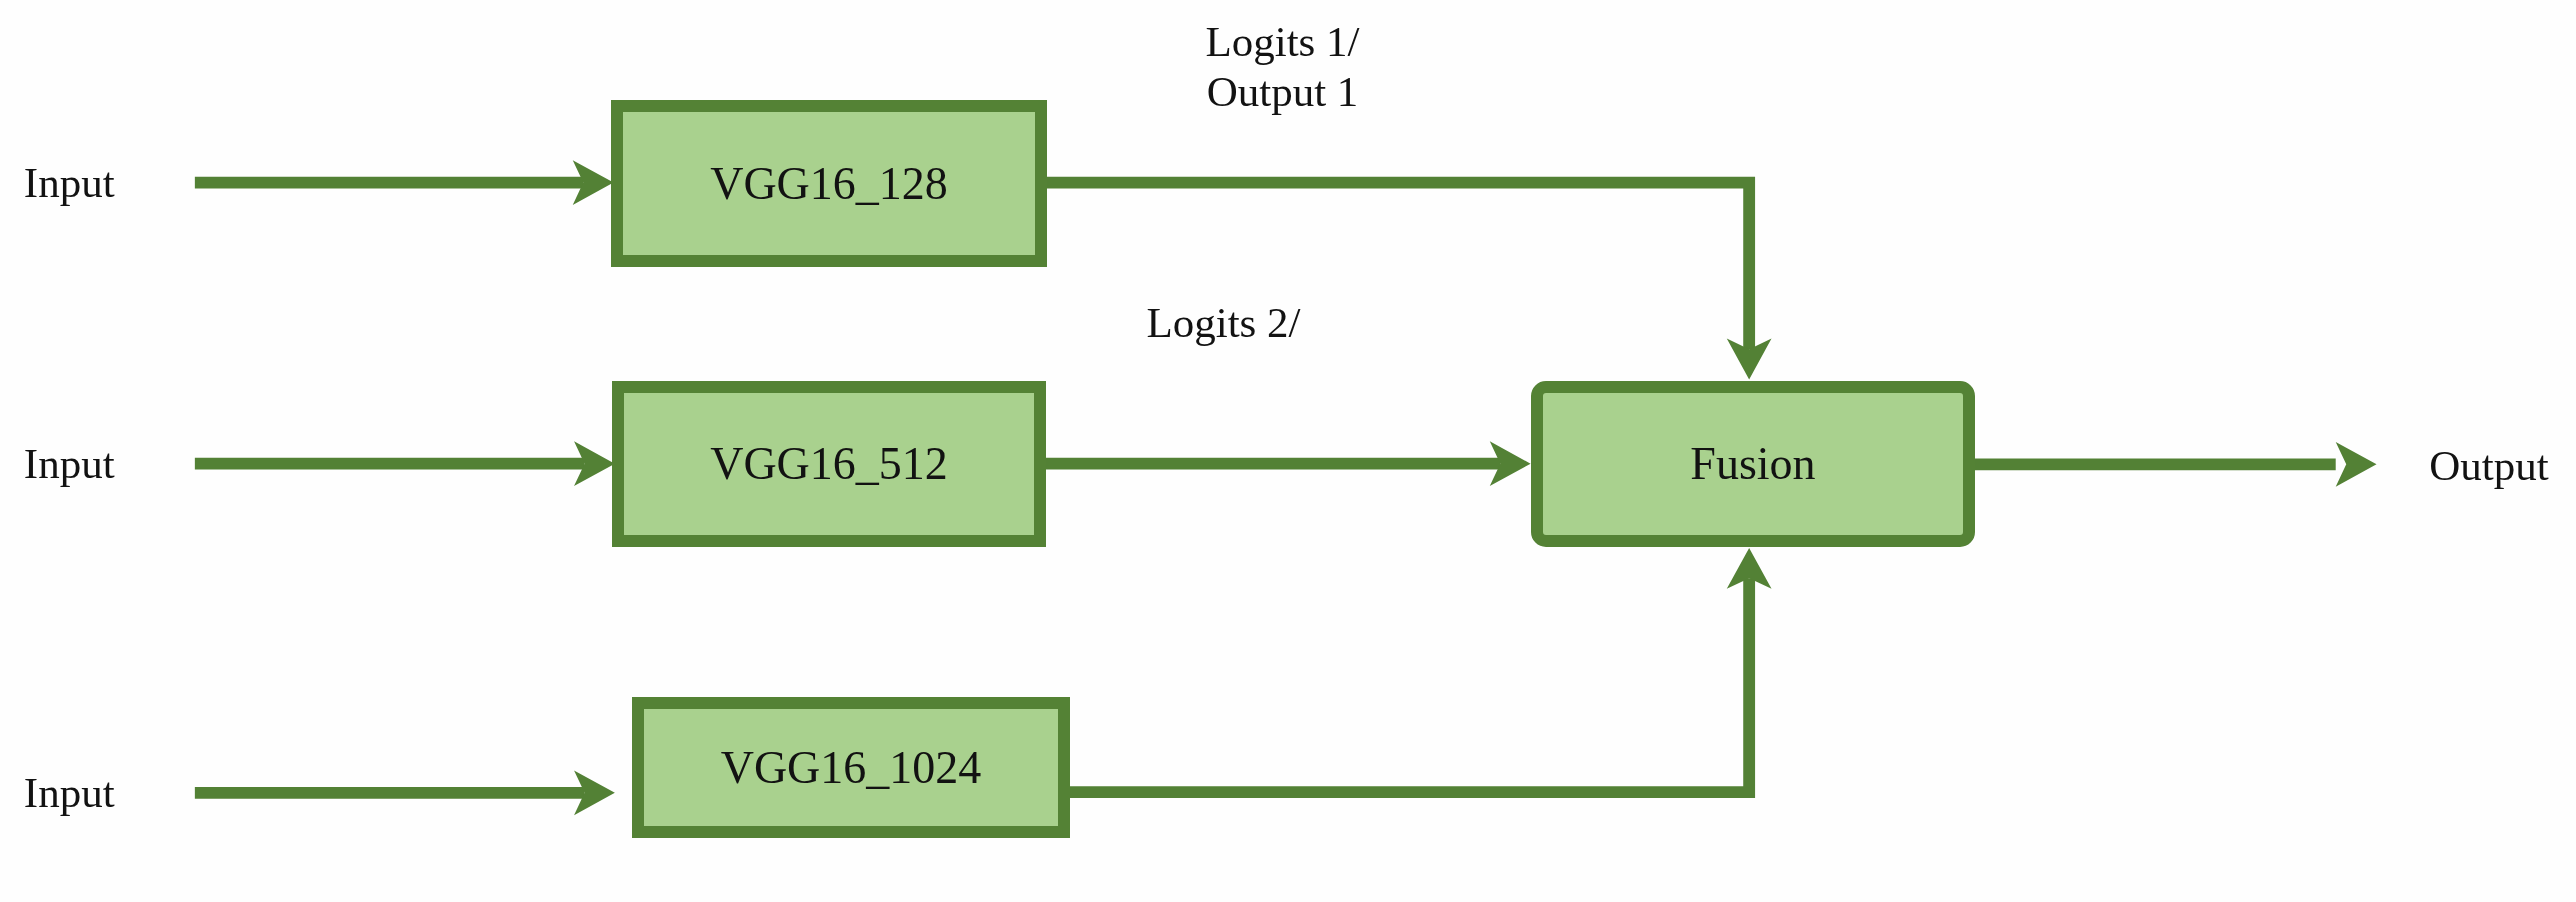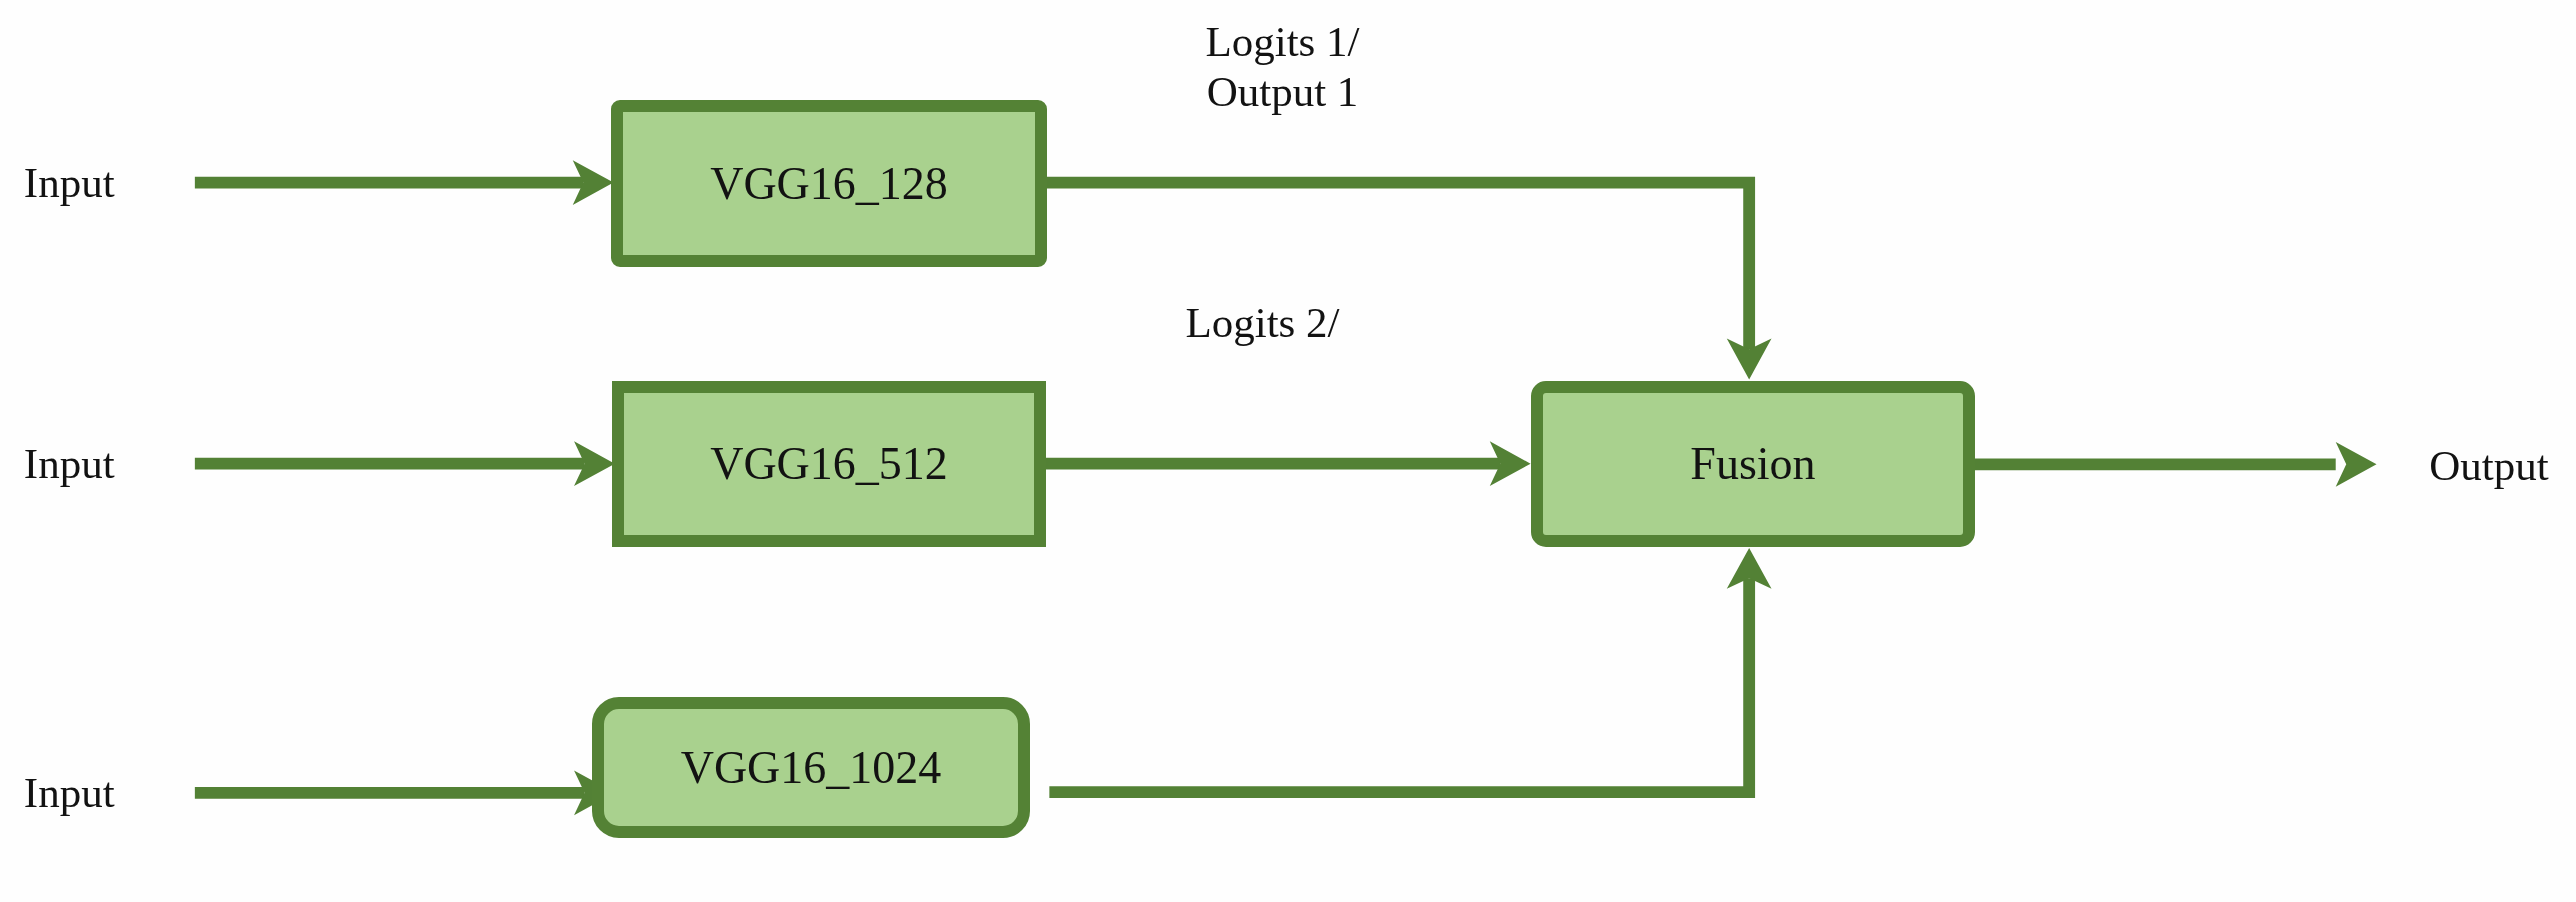--- a/index.html
+++ b/index.html
@@ -78,37 +78,37 @@
     <polygon class="head" points="2657,832 2623,894 2657,878 2691,894"></polygon>
 
     <polyline class="shaft" points="2991,705 3548,705"></polyline>
     <polygon class="head" points="3610,705 3548,671 3564,705 3548,739"></polygon>
   </svg>
 
   <div class="lbl single" style="left:-3.3px;top:153px;width:145px;">Input</div>
   <div class="lbl single" style="left:-3.3px;top:434px;width:145px;">Input</div>
   <div class="lbl single" style="left:-3.3px;top:763px;width:145px;">Input</div>
 
-  <div class="node" style="left:611px;top:100px;width:436px;height:167px;border-radius:9px;">
+  <div class="node" style="left:611px;top:100px;width:436px;height:167px;">
     <span>VGG16_128</span>
   </div>
   <div class="node" style="left:612px;top:381px;width:434px;height:166px;align-items:center;">
     <span>VGG16_512</span>
   </div>
-  <div class="node" style="left:592px;top:697px;width:438px;height:141px;border-radius:27px;">
+  <div class="node" style="left:632px;top:697px;width:438px;height:141px;">
     <span>VGG16_1024</span>
   </div>
   <div class="node" style="left:1531px;top:381px;width:444px;height:166px;border-radius:15px;">
     <span>Fusion</span>
   </div>
 
   <div class="lbl double" style="left:1118px;top:17px;width:329px;">
     <div>Logits 1/</div>
     <div>Output 1</div>
   </div>
-  <div class="lbl double" style="left:1098px;top:298px;width:329px;">
+  <div class="lbl double" style="left:1059px;top:298px;width:329px;">
     <div>Logits 2/</div>
   </div>
 
   <div class="lbl single" style="left:2344px;top:436px;width:290px;">Output</div>
 
 </div>
 
 
 </body></html>

